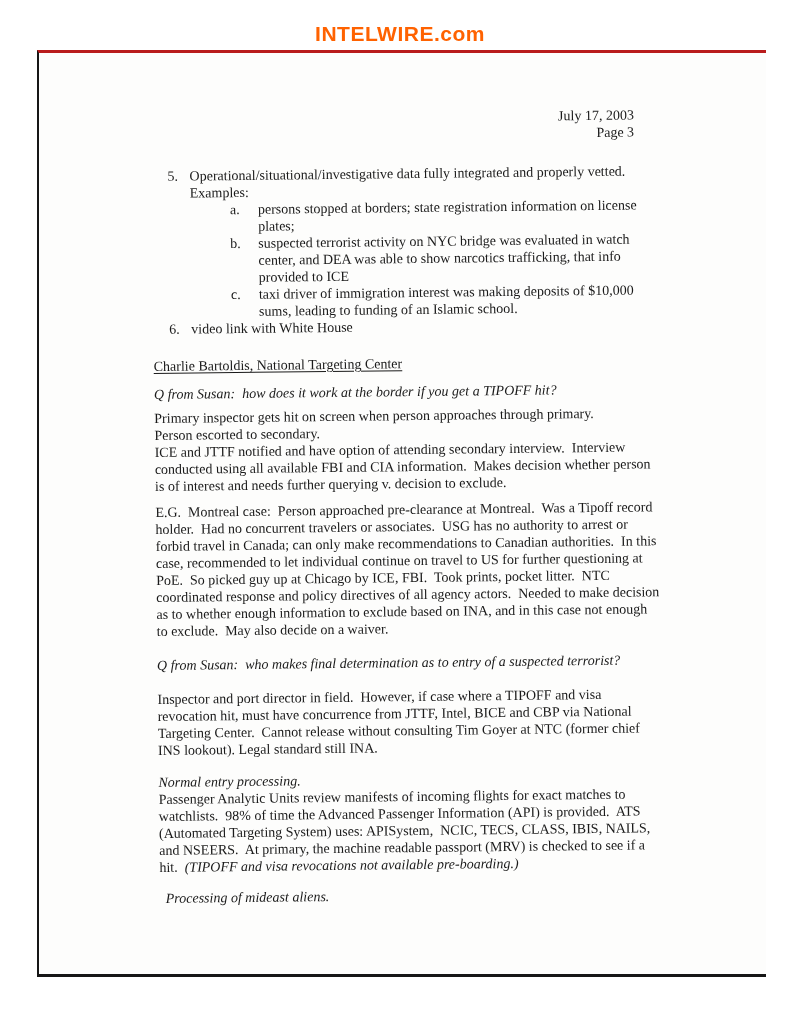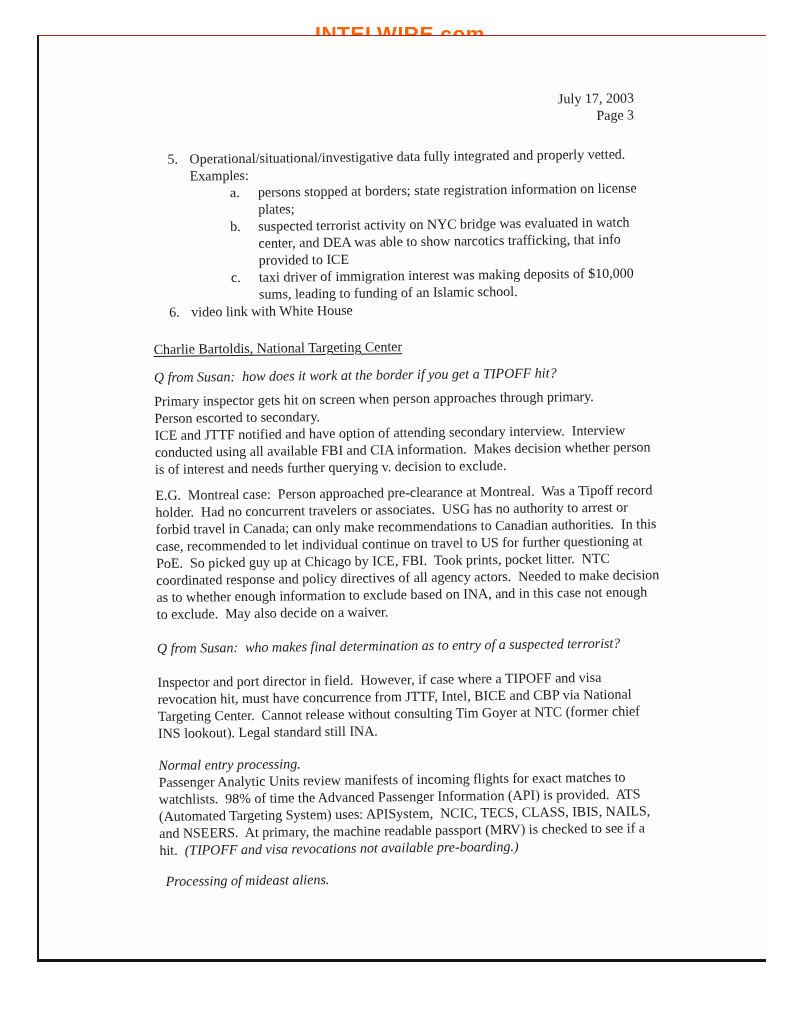--- a/index.html
+++ b/index.html
@@ -25,27 +25,27 @@
     text-align: center;
     font-family: "Liberation Sans", sans-serif;
     font-weight: bold;
     font-size: 21px;
     letter-spacing: 0.5px;
     color: #ff6200;
   }
   .page {
     position: absolute;
     left: 37px;
-    top: 35px;
+    top: 50px;
     width: 729px;
     height: 927px;
     background: #fdfdfc;
     border-left: 2px solid #161616;
     border-bottom: 3px solid #161616;
-    border-top: 1px solid #b91c1c;
+    border-top: 3px solid #b91c1c;
     box-sizing: border-box;
   }
   .content {
     position: absolute;
     left: 115px;
     top: 0;
     width: 540px;
     color: #1a1a1a;
     font-size: 14px;
     line-height: 17px;

